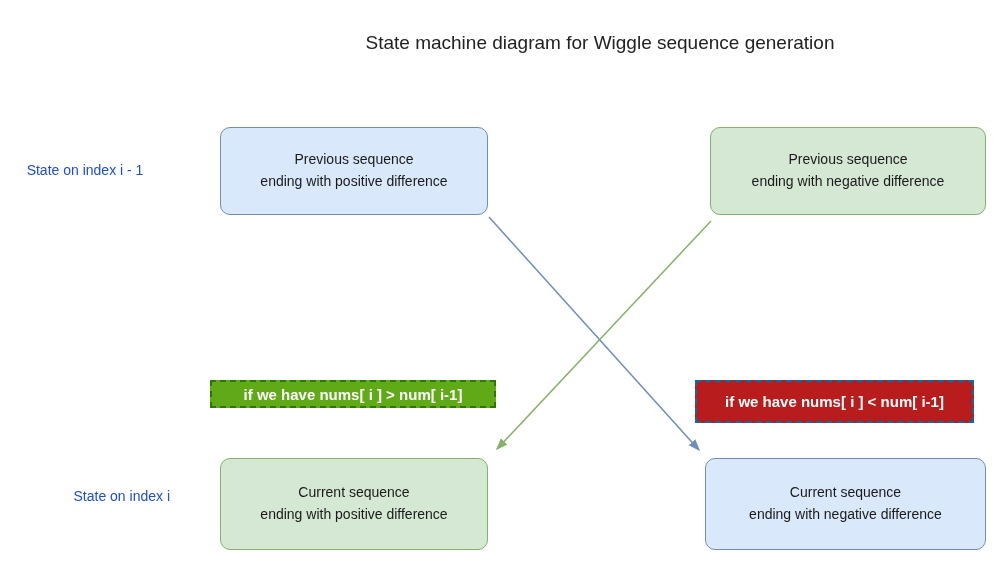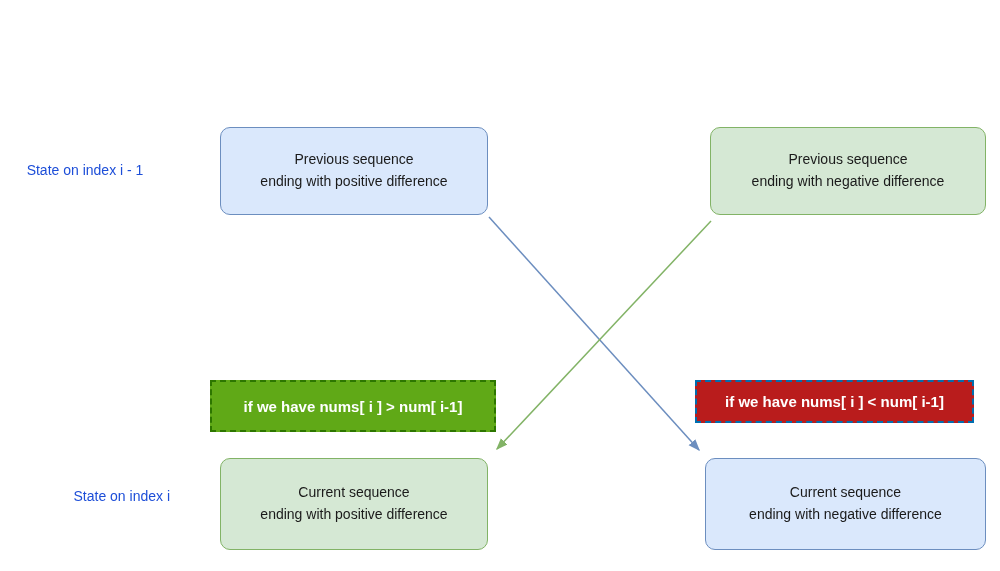--- a/index.html
+++ b/index.html
@@ -57,38 +57,39 @@
     justify-content: center;
     text-align: center;
     font-size: 15px;
     font-weight: bold;
     color: #ffffff;
     border: 2px dashed;
     box-sizing: border-box;
     padding: 2px 6px;
   }
   .badge.green {
-    left: 210px; top: 380px; width: 286px; height: 52px;
+    left: 210px; top: 380px; width: 286px; height: 28px;
     background: #60a917; border-color: #2d7600;
   }
   .badge.blue {
     left: 695px; top: 380px; width: 279px; height: 43px;
     background: #b91c1c; border-color: #006eaf;
   }
   svg.arrows {
     position: absolute;
     left: 0; top: 0;
     pointer-events: none;
   }
 </style>
 </head>
 <body>
 
 <div id="canvas">
 
+  <div class="title">State machine diagram for Wiggle sequence generation</div>
 
   <div class="row-label top">State on index i - 1</div>
   <div class="row-label bottom">State on index i</div>
 
   <svg class="arrows" width="1000" height="571">
     <defs>
       <marker id="arrow-blue" markerWidth="10" markerHeight="8" refX="7" refY="3" orient="auto" markerUnits="strokeWidth">
         <path d="M0,0 L8,3 L0,6 Z" fill="#6c8ebf"></path>
       </marker>
       <marker id="arrow-green" markerWidth="10" markerHeight="8" refX="7" refY="3" orient="auto" markerUnits="strokeWidth">

